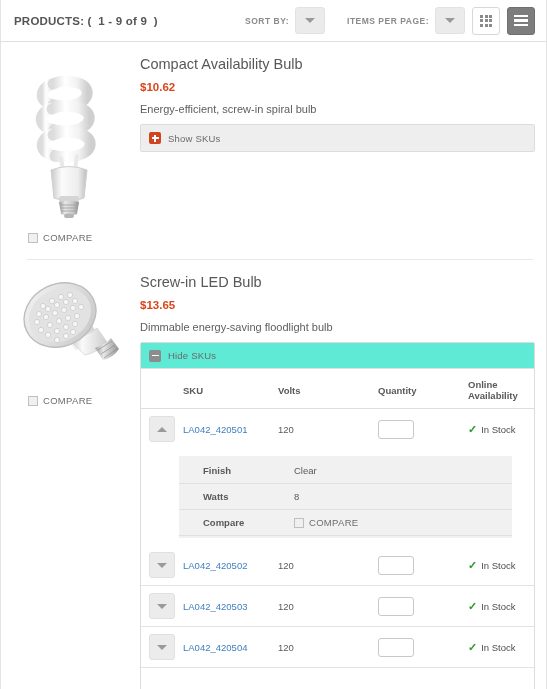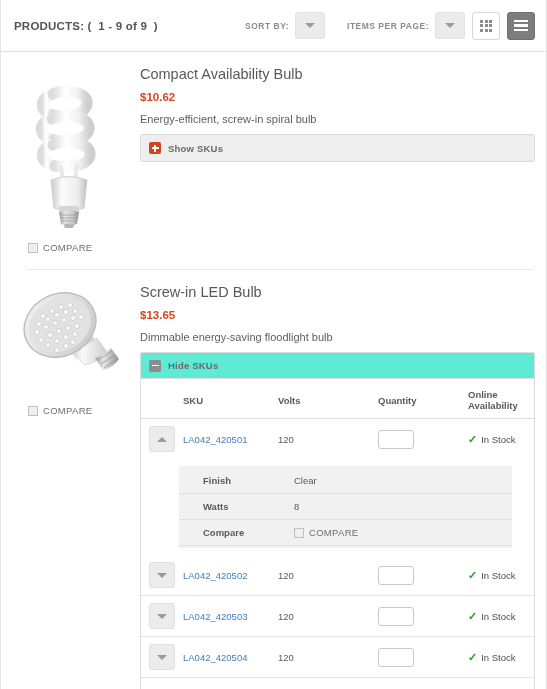--- a/index.html
+++ b/index.html
@@ -10,21 +10,21 @@
     font-family:"Liberation Sans", sans-serif;
     color:#4a4a4a;
     overflow:hidden;
     position:relative;
   }
   .page-border-left { position:absolute; left:0; top:0; bottom:0; width:1px; background:#e4e4e4; }
   .page-border-right { position:absolute; right:0; top:0; bottom:0; width:1px; background:#e4e4e4; }
 
   
   .toolbar {
-    position:relative; height:52px;
+    position:relative; height:42px;
     border-bottom:1px solid #e0e0e0;
     display:flex; align-items:center;
     padding:0 12px 0 14px;
   }
   .products-count { font-size:11.5px; font-weight:bold; color:#555; letter-spacing:.2px; white-space:pre; }
   .toolbar-right { margin-left:auto; display:flex; align-items:center; gap:0; }
   .tb-label { font-size:8.5px; color:#8b8b8b; letter-spacing:.5px; font-weight:bold; margin-right:6px; }
   .select-box {
     width:30px; height:27px; background:#ebebeb; border:1px solid #e2e2e2; border-radius:3px;
     display:flex; align-items:center; justify-content:center; cursor:pointer;
@@ -65,21 +65,21 @@
   .sku-toggle {
     background:#5eead4; border-bottom:1px solid #e0e0e0; height:26px;
     display:flex; align-items:center; padding:0 8px; cursor:pointer;
   }
   .sku-panel.collapsed .sku-toggle { border-bottom:none; background:#eeeeee; }
   .pm-box { width:12px;height:12px;border-radius:2px;display:flex;align-items:center;justify-content:center;margin-right:7px;position:relative; }
   .pm-box.plus { background:#cf4520; }
   .pm-box.minus { background:#8c8c8c; }
   .pm-box i.h { position:absolute; width:7px;height:1.6px;background:#fff; }
   .pm-box i.v { position:absolute; width:1.6px;height:7px;background:#fff; }
-  .sku-toggle-lbl { font-size:9.5px; font-weight:bold; color:#6a6a6a; letter-spacing:.2px; }
+  .sku-toggle-lbl { font-size:9.5px; font-weight:normal; color:#6a6a6a; letter-spacing:.2px; }
 
   table.skus { width:100%; border-collapse:collapse; }
   table.skus th {
     font-size:9.5px; font-weight:bold; color:#5a5a5a; text-align:left;
     padding:10px 0 7px; border-bottom:1px solid #dedede;
   }
   table.skus td { font-size:9.5px; color:#595959; vertical-align:middle; padding:7px 0; }
   tr.sku-row td { border-bottom:1px solid #e3e3e3; }
   tr.sku-row.expanded td { border-bottom:none; }
   .c-tog { width:42px; padding-left:8px !important; }

